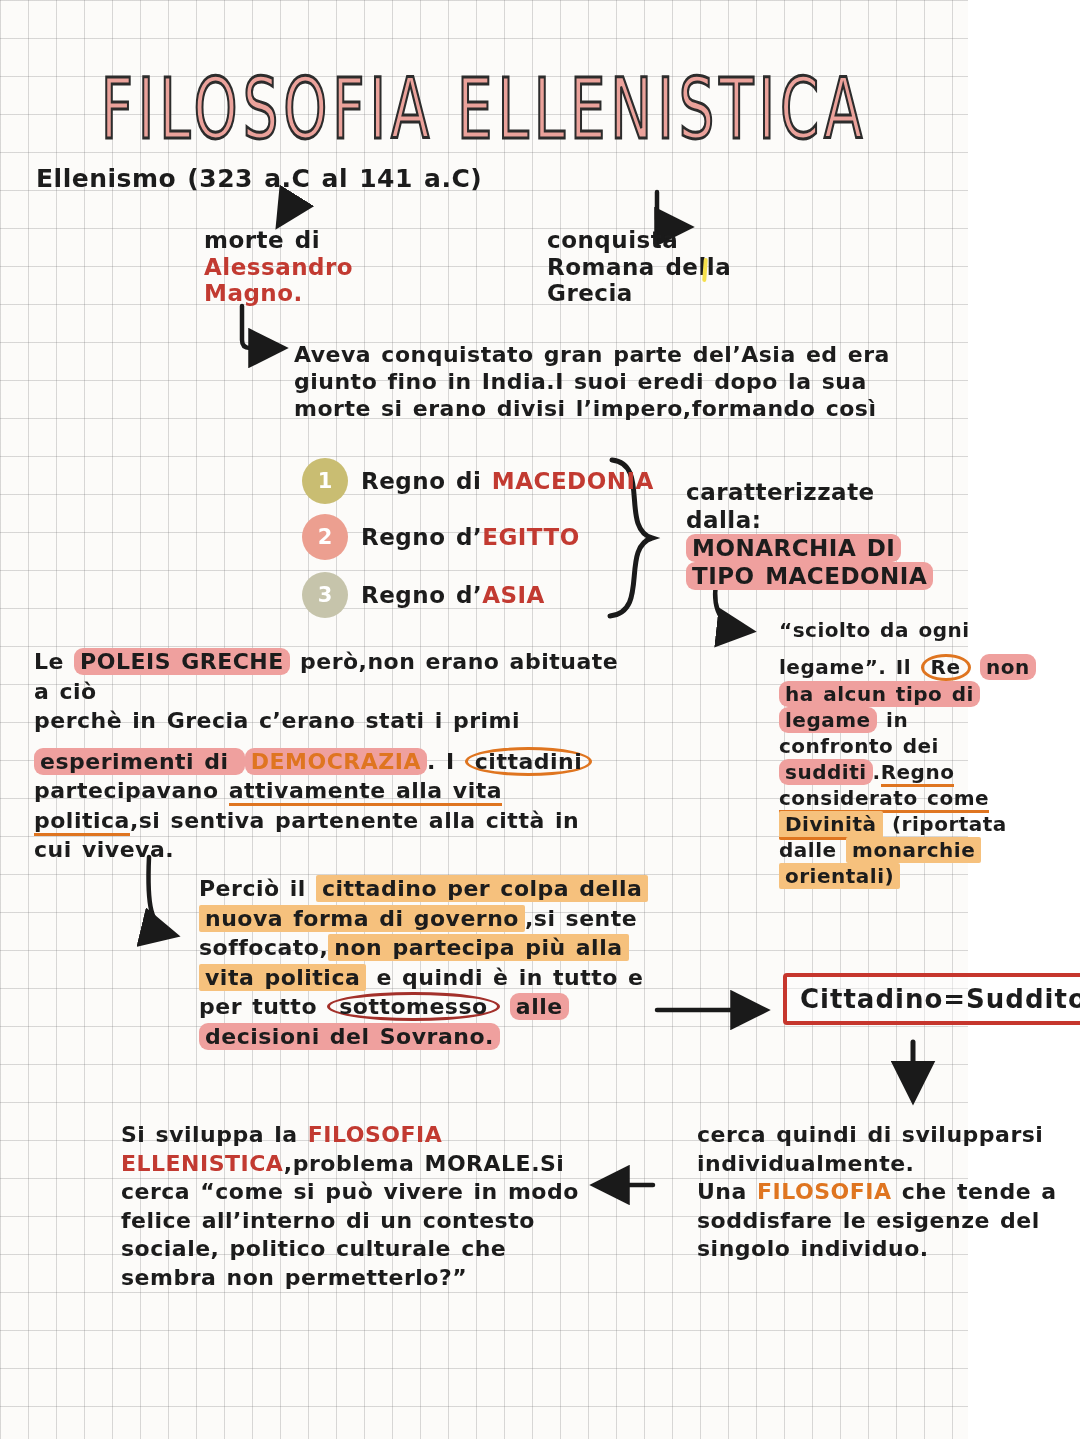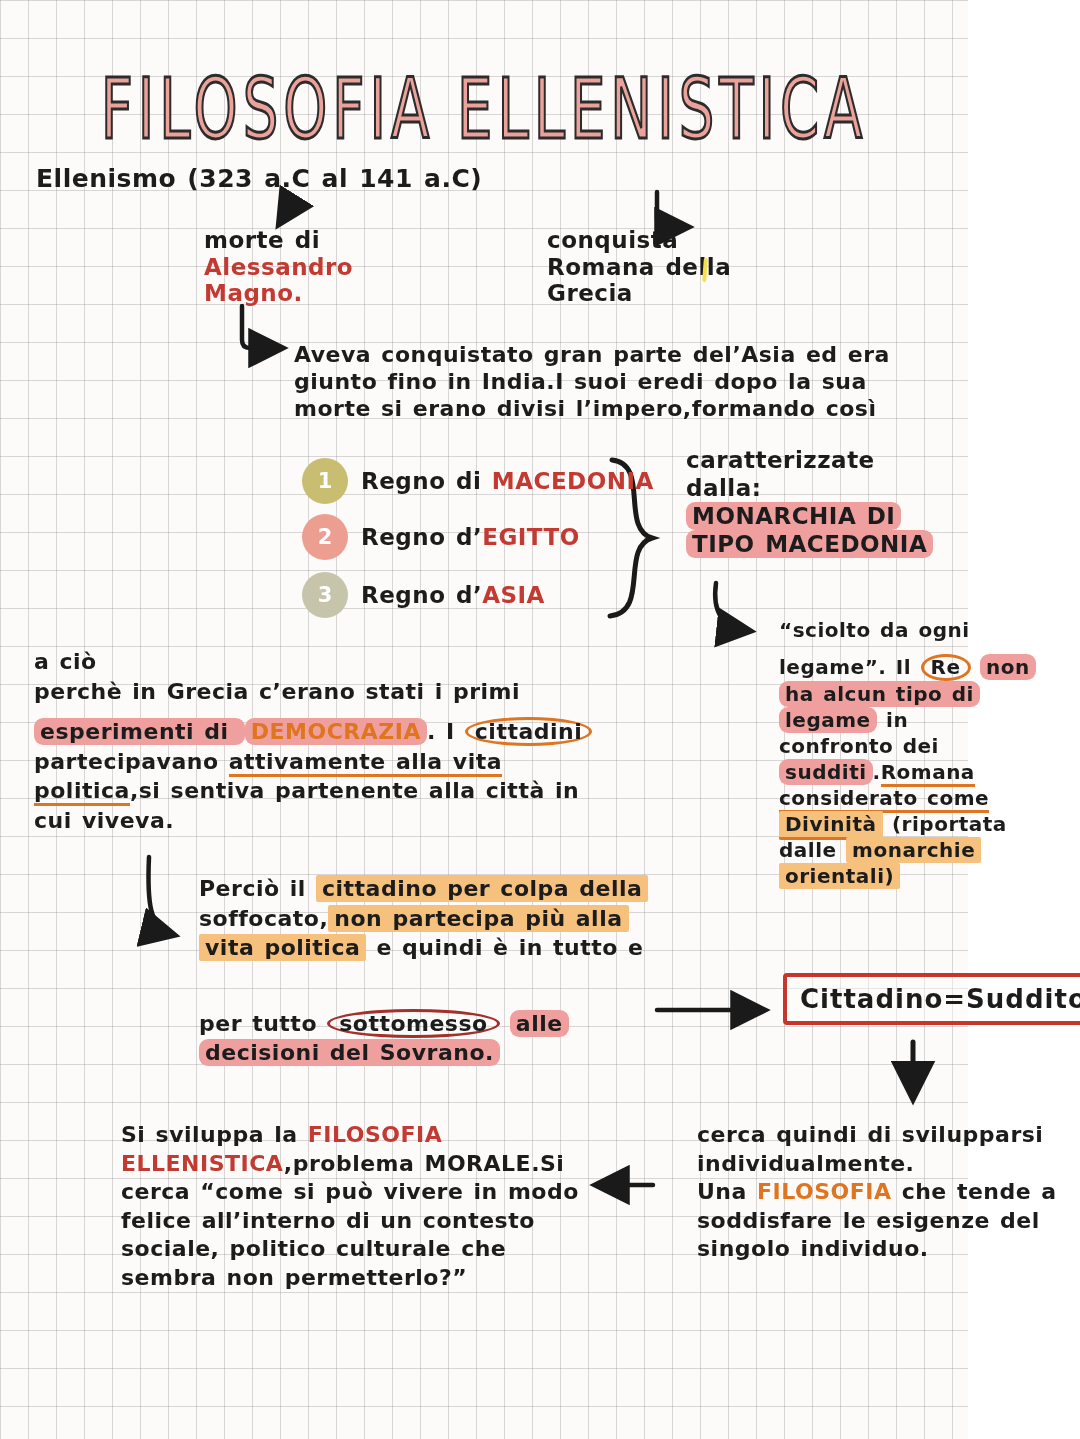--- a/index.html
+++ b/index.html
@@ -24,21 +24,21 @@
   .lh-27{line-height:27px;}
   .rightcol{font-size:20px;line-height:26px;}
   .lh-28{line-height:28px;font-size:23px;}
   .lh-285{line-height:28.5px;padding-left:9px;}
   span.red{color:#c23a31;}
   span.orange{color:#df7520;margin-top:45px;}
   .hl-pink{background:#efa09e;border-radius:9px;padding:1px 6px;}
   .hl-orange{background:#f6c17d;border-radius:2px;padding:1px 6px;}
   .ul-orange{border-bottom:3px solid #df7520;}
   .circ-orange{border:3px solid #df7520;border-radius:50%;padding:0 7px;display:inline-block;line-height:1.05;margin-top:11px;}
-  .circ-darkred{border:3.5px solid #a3302a;border-radius:50%;padding:0 9px;display:inline-block;line-height:1.05;margin-top:46px;}
+  .circ-darkred{border:3.5px solid #a3302a;border-radius:50%;padding:0 9px;display:inline-block;line-height:1.05;}
   .k-row{position:absolute;display:flex;align-items:center;gap:13px;}
   .kc{width:46px;height:46px;border-radius:50%;color:#fff;font-size:21px;font-weight:700;
       display:flex;align-items:center;justify-content:center;flex:0 0 46px;}
   .c1{background:#c9bd72;}
   .c2{background:#ec9f90;}
   .c3{background:#c6c4ab;}
   .k-label{font-weight:700;font-size:23px;letter-spacing:.5px;word-spacing:2px;color:#1c1c1c;}
   .suddito-box{position:absolute;border:4px solid #c6362d;border-radius:4px;
       padding:7px 13px;font-size:26px;font-weight:700;letter-spacing:1px;color:#1c1c1c;
       background:rgba(255,255,255,.4);white-space:nowrap;}
@@ -103,51 +103,53 @@
         <div class="line"><span>Regno d’</span><span class="red">EGITTO</span></div>
       </span>
   </div>
   <div class="k-row" style="left:302px;top:572px;">
     <span class="kc c3">3</span>
     <span class="k-label">
         <div class="line"><span>Regno d’</span><span class="red">ASIA</span></div>
       </span>
   </div>
 
-  <div class="node lh-28" style="left:686px;top:446px;">
+  <div class="node lh-28" style="left:686px;top:478px;">
       <div class="line"><span>caratterizzate</span></div>
       <div class="line"><span>dalla:</span></div>
       <div class="line"><span class="hl-pink">MONARCHIA DI</span></div>
       <div class="line"><span class="hl-pink">TIPO MACEDONIA</span></div>
     </div>
 
   <div class="node rightcol" style="left:779px;top:617px;">
       <div class="line"><span>“sciolto da ogni</span></div>
       <div class="line"><span>legame”. Il </span><span class="circ-orange">Re</span><span> </span><span class="hl-pink">non</span></div>
       <div class="line"><span class="hl-pink">ha alcun tipo di</span></div>
       <div class="line"><span class="hl-pink">legame</span><span> in</span></div>
       <div class="line"><span>confronto dei</span></div>
-      <div class="line"><span class="hl-pink">sudditi</span><span>.</span><span class="ul-orange">Romana</span></div>
+      <div class="line"><span class="hl-pink">sudditi</span><span>.</span><span class="ul-orange">Regno</span></div>
       <div class="line"><span class="ul-orange">considerato come</span></div>
       <div class="line"><span class="hl-orange ul-orange">Divinità</span><span> (riportata</span></div>
       <div class="line"><span>dalle </span><span class="hl-orange">monarchie</span></div>
       <div class="line"><span class="hl-orange">orientali)</span></div>
     </div>
 
   <div class="node" style="left:34px;top:647px;">
+      <div class="line"><span>Le </span><span class="hl-pink">POLEIS GRECHE</span><span> però,non erano abituate</span></div>
       <div class="line"><span>a ciò</span></div>
       <div class="line"><span>perchè in Grecia c’erano stati i primi</span></div>
       <div class="line"><span class="hl-pink">esperimenti di </span><span class="orange hl-pink">DEMOCRAZIA</span><span>. I </span><span class="circ-orange">cittadini</span></div>
       <div class="line"><span>partecipavano </span><span class="ul-orange">attivamente alla vita</span></div>
       <div class="line"><span class="ul-orange">politica</span><span>,si sentiva partenente alla città in</span></div>
       <div class="line"><span>cui viveva.</span></div>
     </div>
 
   <div class="node" style="left:199px;top:874px;">
       <div class="line"><span>Perciò il </span><span class="hl-orange">cittadino per colpa della</span></div>
+      <div class="line"><span class="hl-orange">nuova forma di governo</span><span>,si sente</span></div>
       <div class="line"><span>soffocato,</span><span class="hl-orange">non partecipa più alla</span></div>
       <div class="line"><span class="hl-orange">vita politica</span><span> e quindi è in tutto e</span></div>
       <div class="line"><span>per tutto </span><span class="circ-darkred">sottomesso</span><span> </span><span class="hl-pink">alle</span></div>
       <div class="line"><span class="hl-pink">decisioni del Sovrano.</span></div>
     </div>
 
   <div class="suddito-box" style="left:783px;top:973px;">Cittadino=Suddito</div>
 
   <div class="node lh-285" style="left:688px;top:1121px;">
       <div class="line"><span>cerca quindi di svilupparsi</span></div>

